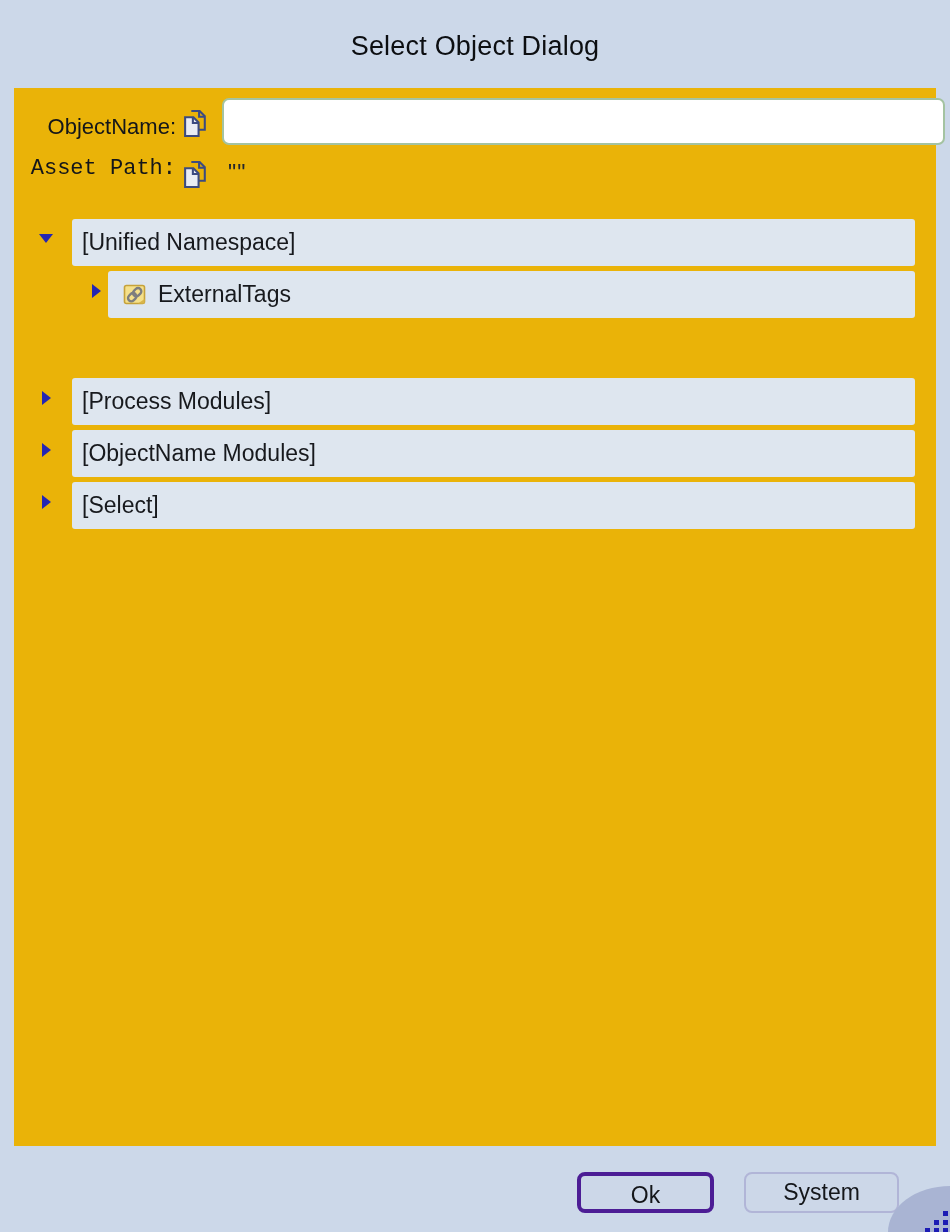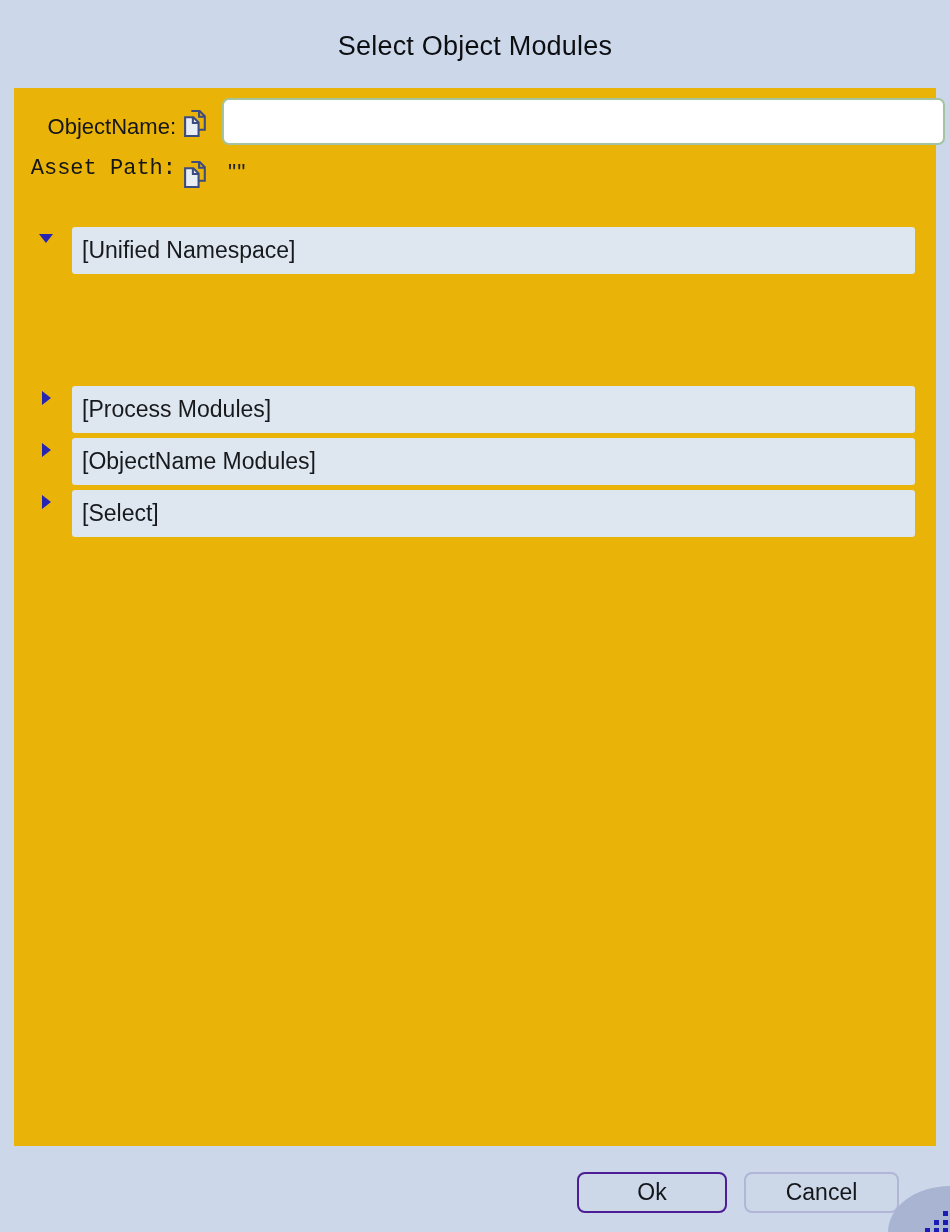--- a/index.html
+++ b/index.html
@@ -71,21 +71,21 @@
     left: 214px;
     top: 72px;
     font-size: 23px;
     color: #24262c;
     letter-spacing: 1px;
   }
   
   .tree-item { position: absolute; left: 0; width: 922px; height: 47px; }
   .row-bg {
     position: absolute;
-    top: 12px;
+    top: 4px;
     height: 47px;
     background: #dee6ef;
     border-radius: 3px;
     display: flex;
     align-items: center;
   }
   .row-l0 { left: 58px;  width: 843px; }
   .row-l1 { left: 94px;  width: 807px; }
   .row-label {
     font-size: 23px;
@@ -117,21 +117,21 @@
     background: #ccd7e8;
     font-size: 23px;
     font-family: "Liberation Sans", sans-serif;
     color: #14161a;
     display: flex;
     align-items: center;
     justify-content: center;
     cursor: pointer;
     box-sizing: border-box;
   }
-  .btn-ok     { left: 577px; width: 150px; border: 2px solid #4c1d95; }
+  .btn-ok     { left: 577px; width: 137px; border: 4px solid #4c1d95; align-items: flex-end; }
   .btn-cancel { left: 744px; width: 155px; border: 2px solid #b1b5d7; }
   
   .grip-curve {
     position: absolute;
     right: 0;
     bottom: 0;
     width: 62px;
     height: 46px;
     background: #a9b4d3;
     border-top-left-radius: 100% 100%;
@@ -139,21 +139,21 @@
   .grip-dot {
     position: absolute;
     width: 5px;
     height: 5px;
     background: #1c1cb4;
   }
 </style>
 </head>
 <body>
 
-<div class="title">Select Object Modules</div>
+<div class="title">Select Object Dialog</div>
 
 <div class="panel">
 
   <div class="field-label lbl-objectname">ObjectName:</div>
   <svg class="copy-icon copy-objectname" viewBox="0 0 26 28">
     <path d="M8 2 h8 l5 5 v13 h-7" fill="none" stroke="#3c4b80" stroke-width="2"></path>
     <path d="M15.5 2.5 v5 h5" fill="none" stroke="#3c4b80" stroke-width="2"></path>
     <path d="M2 8 h8 l5 5 v13 h-13 z" fill="#e9edf4" stroke="#3c4b80" stroke-width="2"></path>
     <path d="M9.5 8.5 v5 h5" fill="none" stroke="#3c4b80" stroke-width="2"></path>
   </svg>
@@ -170,20 +170,36 @@
 
   <div class="tree-item" style="top:127px">
     <svg class="expander exp-l0" viewBox="0 0 16 16">
       <polygon points="1,3 15,3 8,12" fill="#2525b2"></polygon>
     </svg>
     <div class="row-bg row-l0">
       <span class="row-label">[Unified Namespace]</span>
     </div>
   </div>
 
+  <div class="tree-item" style="top:179px">
+    <svg class="expander exp-l1" viewBox="0 0 16 16">
+      <polygon points="4,1 13,8 4,15" fill="#2525b2"></polygon>
+    </svg>
+    <div class="row-bg row-l1">
+      <svg class="tree-icon" viewBox="0 0 25 25">
+        <rect x="2.5" y="3.5" width="20" height="18" rx="2" fill="#f5e08a" stroke="#c6a23a" stroke-width="1.6"></rect>
+        <path d="M16 21.5 h6.5 v-4.5 z" fill="#d9b54a"></path>
+        <g transform="rotate(-45 12.5 12.5)">
+          <rect x="4.5" y="9.5" width="9" height="6.5" rx="3.2" fill="none" stroke="#7e7e7e" stroke-width="2.4"></rect>
+          <rect x="11.5" y="9.5" width="9" height="6.5" rx="3.2" fill="none" stroke="#7e7e7e" stroke-width="2.4"></rect>
+        </g>
+      </svg>
+      <span class="row-label">ExternalTags</span>
+    </div>
+  </div>
 
 
   <div class="tree-item" style="top:286px">
     <svg class="expander exp-l0" viewBox="0 0 16 16">
       <polygon points="4,1 13,8 4,15" fill="#2525b2"></polygon>
     </svg>
     <div class="row-bg row-l0">
       <span class="row-label">[Process Modules]</span>
     </div>
   </div>
@@ -205,21 +221,21 @@
       <span class="row-label">[Select]</span>
     </div>
   </div>
 
 </div>
 
 <div class="btn btn-ok">
   <span>Ok</span>
 </div>
 <div class="btn btn-cancel">
-  <span>Cancel</span>
+  <span>System</span>
 </div>
 
 <div class="grip-curve">
   <div class="grip-dot" style="right:2px;  bottom:16px;"></div>
   <div class="grip-dot" style="right:11px; bottom:7px;"></div>
   <div class="grip-dot" style="right:2px;  bottom:7px;"></div>
   <div class="grip-dot" style="right:20px; bottom:-1px;"></div>
   <div class="grip-dot" style="right:11px; bottom:-1px;"></div>
   <div class="grip-dot" style="right:2px;  bottom:-1px;"></div>
 </div>

